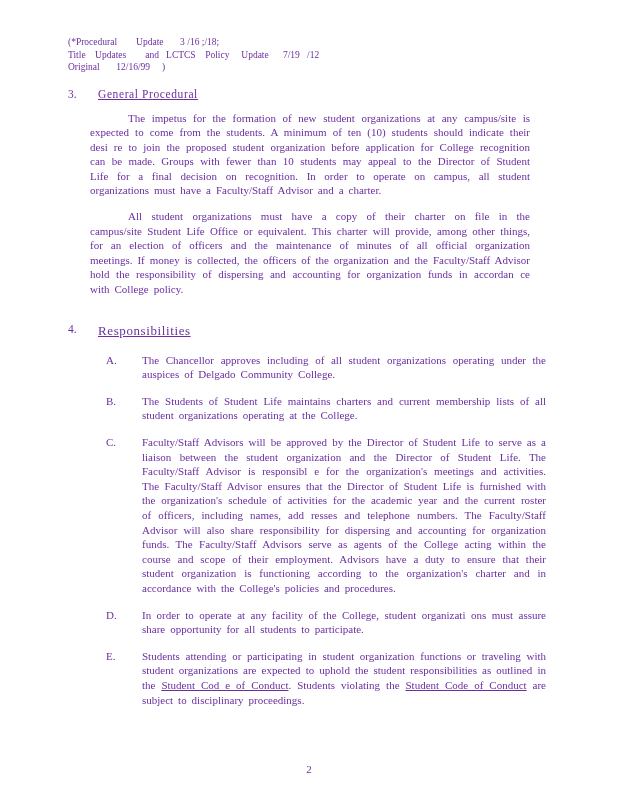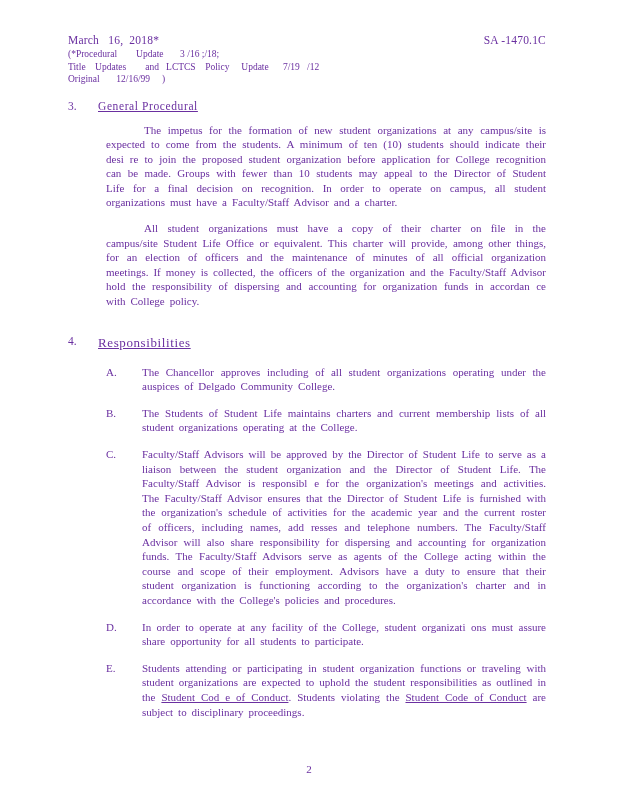--- a/index.html
+++ b/index.html
@@ -54,21 +54,21 @@
     font-size: 11.5px;
   }
   .sec-title {
     font-size: 11.5px;
     text-decoration: underline;
     letter-spacing: .6px;
   }
   .sec-title.small { font-size: 13px; }
   .para {
     margin-top: 11px;
-    margin-left: 38px;
+    margin-left: 22px;
     width: 440px;
     font-size: 11px;
     line-height: 14.6px;
     text-align: justify;
     text-indent: 38px;
     word-spacing: 2.2px;
   }
   .list {
     margin-top: 14px;
     margin-left: 38px;
@@ -100,24 +100,20 @@
     text-align: center;
     font-size: 11px;
   }
 </style>
 </head>
 <body>
 
 <div class="page">
   <div class="content">
 
-    <div class="hdr-row">
-      <span class="hdr-left">March   16,  2018*</span>
-      <span class="hdr-right">SA -1470.1C</span>
-    </div>
     <div class="subhdr">(*Procedural        Update       3 /16 ;/18;
 Title    Updates        and   LCTCS    Policy     Update      7/19   /12
 Original       12/16/99     )</div>
 
     <div class="sec">
       <span class="sec-num">3.</span>
       <span class="sec-title">General      Procedural</span>
     </div>
 
     <div class="para">The  impetus  for  the  formation    of  new  student  organizations     at  any  campus/site     is  expected  to  come  from  the  students.   A  minimum    of  ten  (10)  students  should  indicate  their  desi re  to  join  the  proposed   student  organization    before  application    for  College  recognition   can  be  made.   Groups  with  fewer  than  10  students  may  appeal  to  the  Director  of  Student  Life  for  a  final  decision  on  recognition.     In  order  to  operate   on  campus,   all  student  organizations     must  have  a  Faculty/Staff     Advisor   and  a  charter.</div>

